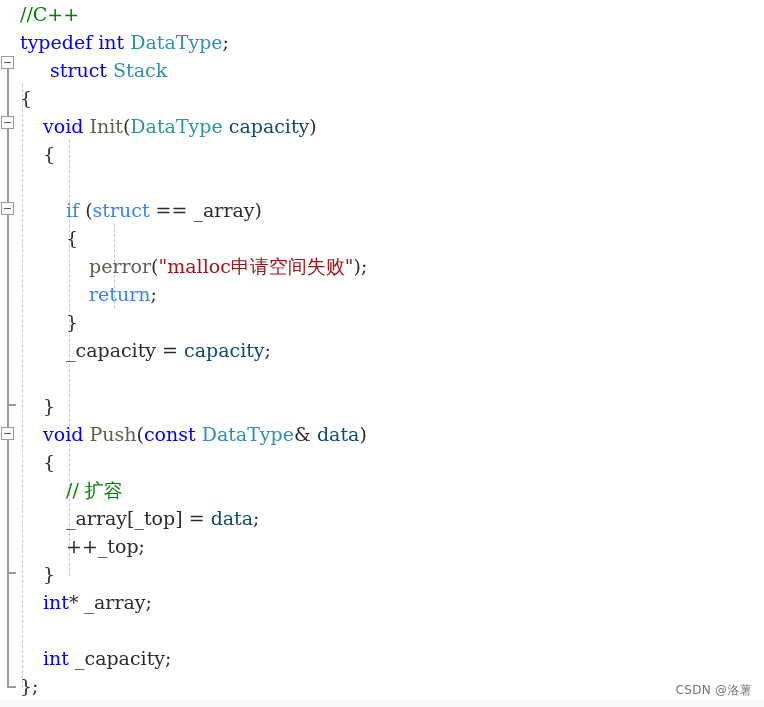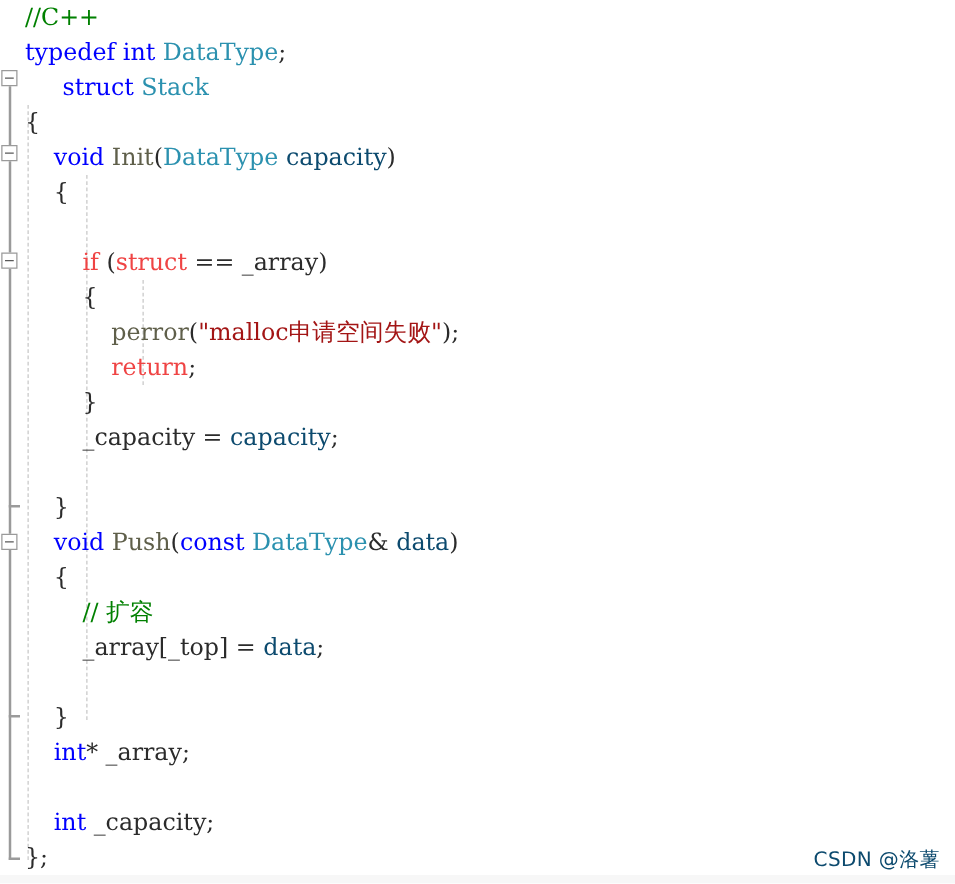--- a/index.html
+++ b/index.html
@@ -82,36 +82,36 @@
     white-space: pre;
     font-family: "DejaVu Serif", serif;
     font-size: 19px;
     line-height: 28px;
     color: #2b2b2b;
     letter-spacing: 0px;
   }
 
   
   .kw   { color: #0000ff; }   
-  .ctl  { color: #ef4444; }   
+  .ctl  { color: #3b82f6; }   
   .typ  { color: #2b91af; }   
   .fn   { color: #5f5f4a; }   
   .par  { color: #0c4a6e; }   
   .str  { color: #a31515; }   
   .cmt  { color: #008000; }   
   .pl   { color: #2b2b2b; }
 
   
   #watermark {
     position: absolute;
     right: 12px;
     bottom: 8px;
     font-family: "DejaVu Sans", sans-serif;
-    font-size: 16px;
-    color: #0c4a6e;
+    font-size: 12px;
+    color: #737373;
     white-space: nowrap;
     letter-spacing: 0.3px;
   }
 </style>
 </head>
 <body>
 
 <div id="screen">
 
   <div id="code">
@@ -137,20 +137,21 @@
       <div class="ln" style="top: 224px; left: 66px;"><span class="pl">{</span></div>
       <div class="ln" style="top: 252px; left: 89px;"><span class="fn">perror</span><span class="pl">(</span><span class="str">"malloc申请空间失败"</span><span class="pl">);</span></div>
       <div class="ln" style="top: 280px; left: 89px;"><span class="ctl">return</span><span class="pl">;</span></div>
       <div class="ln" style="top: 308px; left: 66px;"><span class="pl">}</span></div>
       <div class="ln" style="top: 336px; left: 66px;"><span class="pl">_capacity = </span><span class="par">capacity</span><span class="pl">;</span></div>
       <div class="ln" style="top: 392px; left: 43px;"><span class="pl">}</span></div>
       <div class="ln" style="top: 420px; left: 43px;"><span class="kw">void</span><span class="pl"> </span><span class="fn">Push</span><span class="pl">(</span><span class="kw">const</span><span class="pl"> </span><span class="typ">DataType</span><span class="pl">&amp; </span><span class="par">data</span><span class="pl">)</span></div>
       <div class="ln" style="top: 448px; left: 43px;"><span class="pl">{</span></div>
       <div class="ln" style="top: 476px; left: 66px;"><span class="cmt">// 扩容</span></div>
       <div class="ln" style="top: 504px; left: 66px;"><span class="pl">_array[_top] = </span><span class="par">data</span><span class="pl">;</span></div>
+      <div class="ln" style="top: 532px; left: 66px;"><span class="pl">++_top;</span></div>
       <div class="ln" style="top: 560px; left: 43px;"><span class="pl">}</span></div>
       <div class="ln" style="top: 588px; left: 43px;"><span class="kw">int</span><span class="pl">* _array;</span></div>
       <div class="ln" style="top: 644px; left: 43px;"><span class="kw">int</span><span class="pl"> _capacity;</span></div>
       <div class="ln" style="top: 672px; left: 20px;"><span class="pl">};</span></div>
     </div>
 
   <div id="bottom-strip"></div>
 
   <div id="watermark">CSDN @洛薯</div>
 

